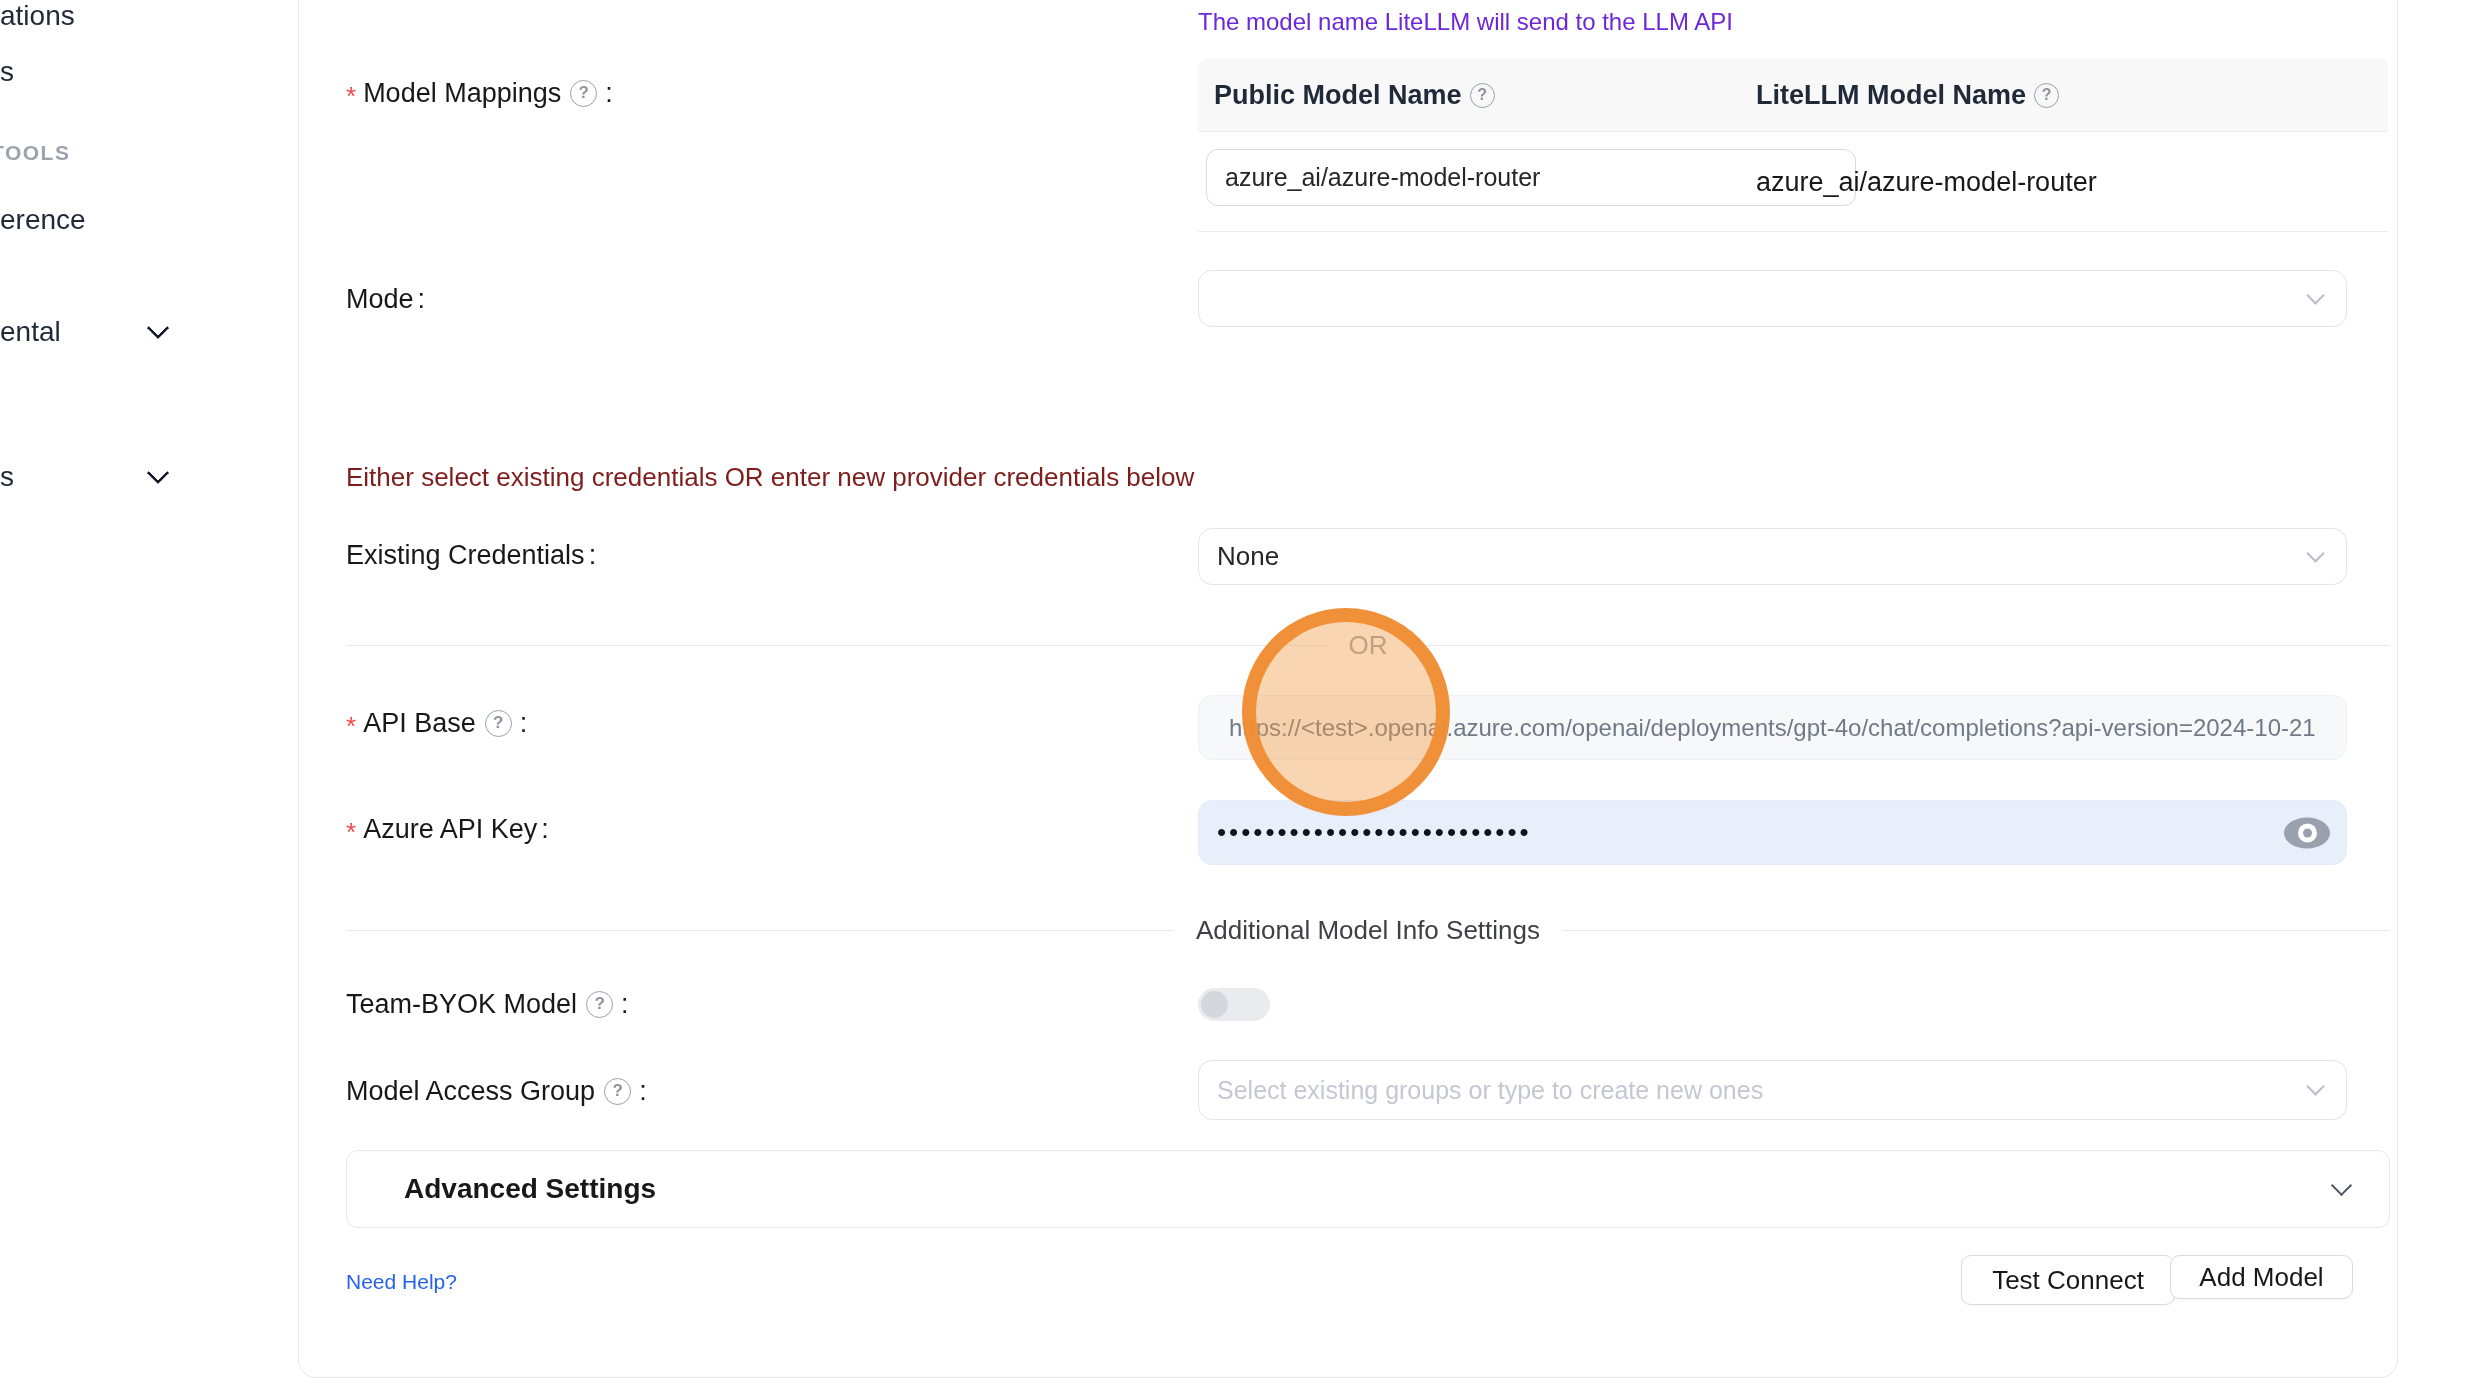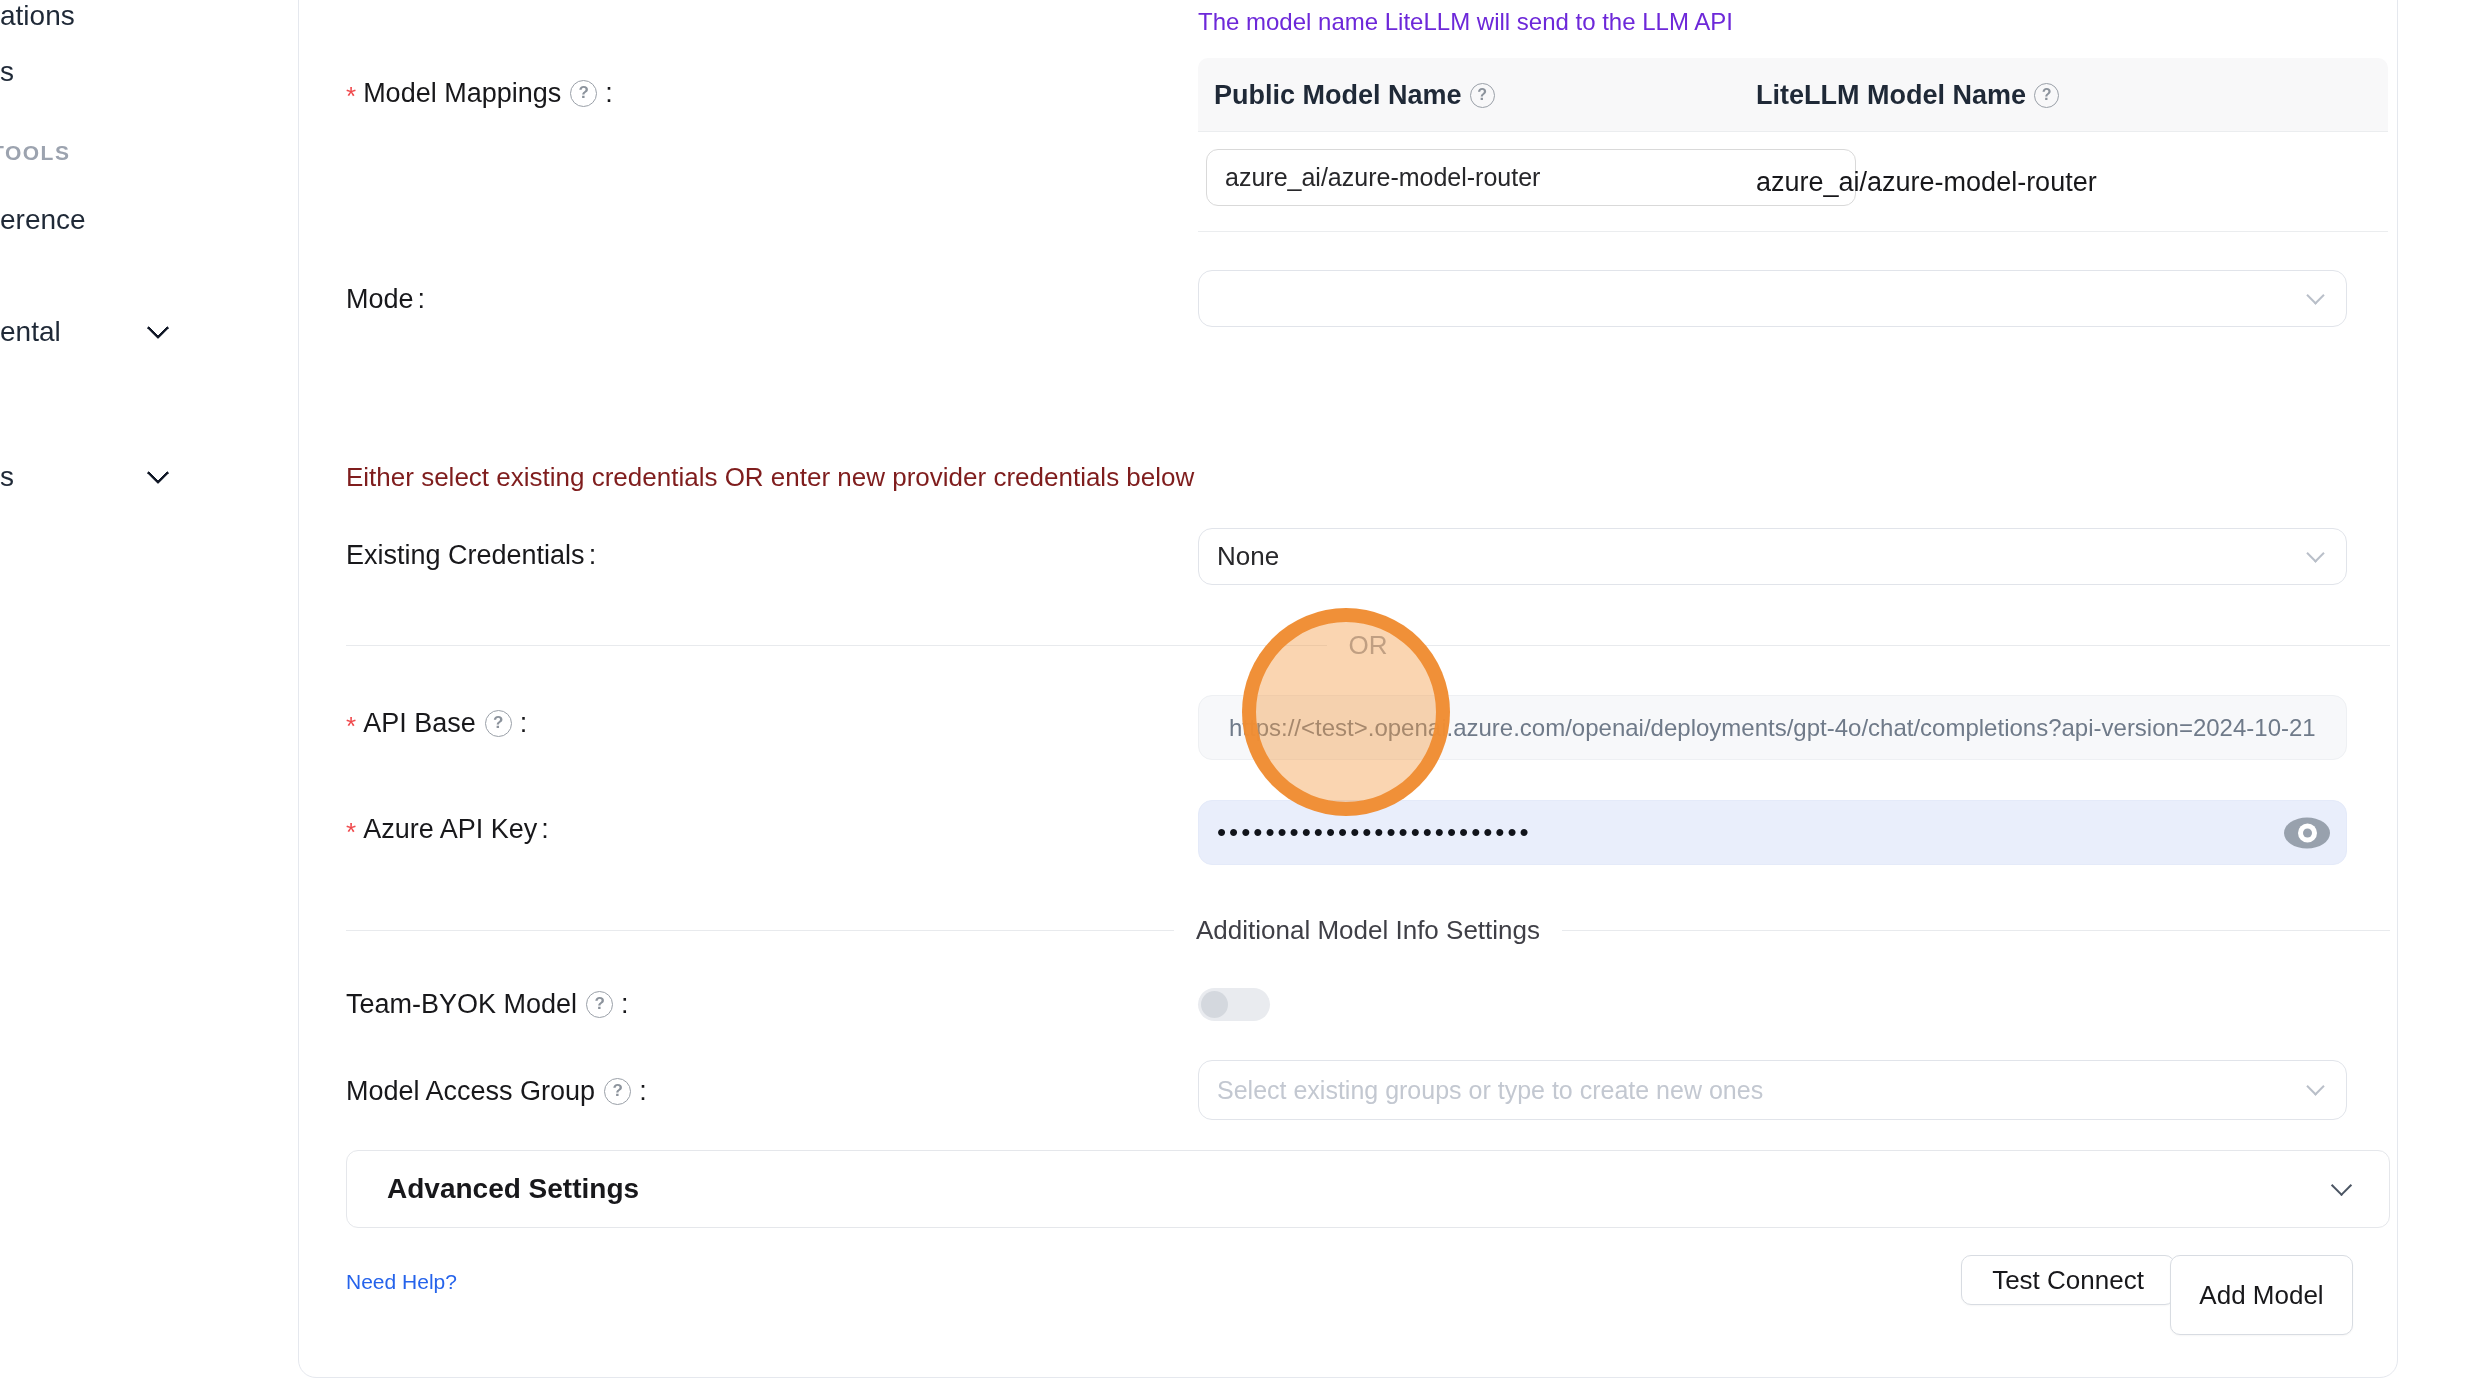--- a/index.html
+++ b/index.html
@@ -64,21 +64,21 @@
   .divider { text-align:center; }
   .divider .line { position:absolute; left:0; right:0; top:50%; height:0; border-top:1.5px solid #e8eaed; }
   .divider span { position:relative; background:#ffffff; padding:0 22px; font-size:26px; color:#3f3f46; }
   .divider.or span { color:#9ca3af; }
 
   
   .toggle { width:72px; height:33px; background:#e9ebef; border-radius:17px; position:relative; }
   .toggle .knob { position:absolute; left:3px; top:3px; width:27px; height:27px; border-radius:50%; background:#d4d8de; }
 
   
-  .panel { border:1.5px solid #e5e7eb; border-radius:12px; background:#fff; display:flex; align-items:center; }
+  .panel { border:1.5px solid #e5e7eb; border-radius:12px; background:#fff; display:flex; align-items:center;padding-left:17px; }
   .panel .title { font-size:28px; font-weight:700; color:#18181b; margin-left:40px; }
   .panel-chev { position:absolute; right:40px; top:50%; width:15px; height:15px; margin-top:-11px;
                 border-right:2.6px solid #4b5563; border-bottom:2.6px solid #4b5563; transform:rotate(45deg); }
 
   .btn { background:#fff; border:1.5px solid #d8dce2; border-radius:10px; display:flex; align-items:center;
          justify-content:center; font-size:26px; color:#18181b; box-shadow:0 1px 2px rgba(0,0,0,0.04); cursor:pointer; }
   .link { color:#2563eb; font-size:21px; }
   .hint2 { font-size:25px; color:#6b7280; line-height:40px; }
   .hint2 .b { color:#374151; font-weight:700; }
   .hint2 a { color:#2563eb; text-decoration:none; cursor:pointer; }
@@ -232,19 +232,19 @@
 
   <div class="abs panel" style="left:346px;top:1150px;width:2044px;height:78px;">
     <span class="title">Advanced Settings</span>
     <span class="panel-chev"></span>
   </div>
 
   <a class="abs link" style="left:346px;top:1270px;">Need Help?</a>
   <div class="abs btn" style="left:1941px;top:1255px;width:214px;height:50px;margin-left:20px;">
       <span>Test Connect</span>
     </div>
-  <div class="abs btn" style="left:2170px;top:1255px;width:183px;height:80px;text-align:right;">
+  <div class="abs btn" style="left:2170px;top:1255px;width:183px;height:44px;text-align:right;">
       <span>Add Model</span>
     </div>
 
   <div class="abs click-circle" style="left:1242px;top:608px;"></div>
 
 </div>
 
 </body></html>

